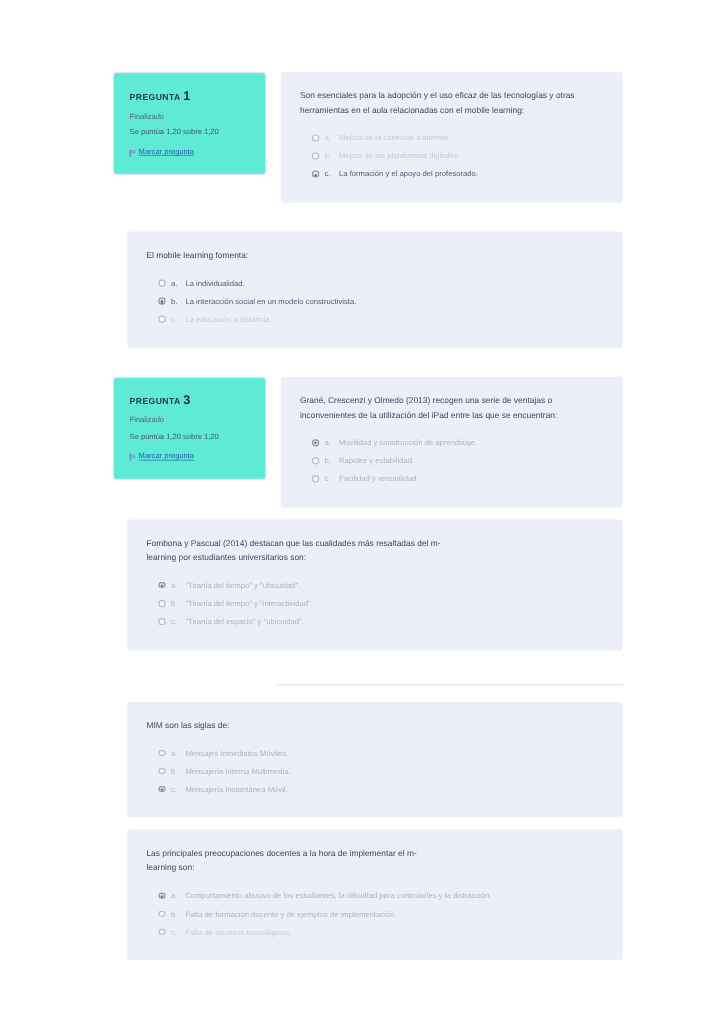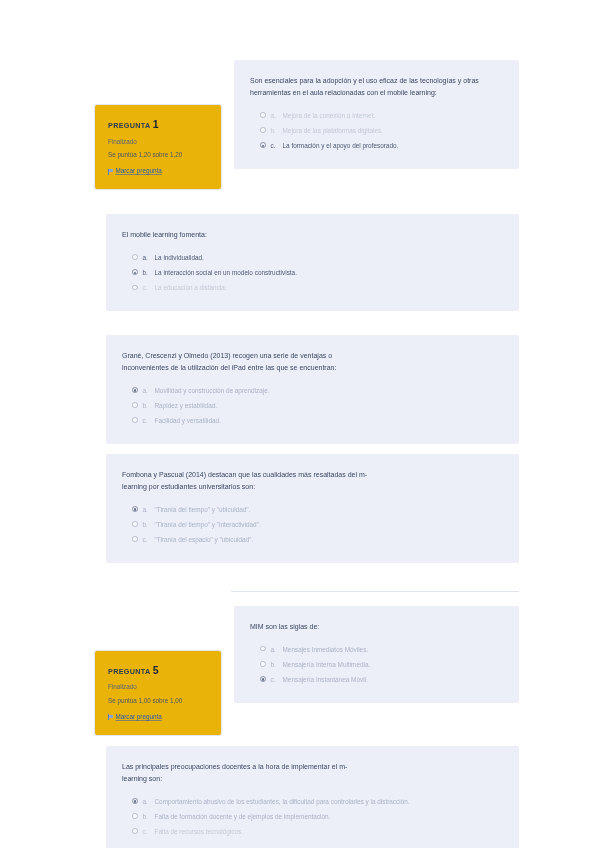--- a/index.html
+++ b/index.html
@@ -27,26 +27,25 @@
   .question-block {
     display: flex;
     align-items: flex-start;
     margin-bottom: 10px;
     padding-left: 94px;
     padding-right: 80px;
   }
   .q-info {
     width: 128px;
     flex: 0 0 128px;
-    background: #eab308;
+    background: #5eead4;
     border: 1px solid #e3e6ef;
     border-radius: 3px;
     padding: 13px 10px 13px 13px;
     min-height: 72px;
-    margin-top: 44px;
   }
   .q-number {
     font-size: 7.2px;
     font-weight: bold;
     letter-spacing: 0.35px;
     color: #2b3a55;
     text-transform: uppercase;
     margin-bottom: 6px;
     line-height: 1.3;
   }
@@ -220,75 +219,75 @@
             <div class="answer dim2">
               <span class="radio"></span>
               <span class="ans-letter">c.</span>
               <span class="ans-text">La educación a distancia.</span>
             </div>
           </div>
         </div>
       </div>
       <div class="spacer-lg"></div>
       <div class="question-block">
-        <div class="q-content">
-          <div class="q-text">Grané, Crescenzi y Olmedo (2013) recogen una serie de ventajas o inconvenientes de la utilización del iPad entre las que se encuentran:</div>
-          <div class="answers">
-            <div class="answer dim">
-              <span class="radio checked"></span>
-              <span class="ans-letter">a.</span>
-              <span class="ans-text">Movilidad y construcción de aprendizaje.</span>
-            </div>
-            <div class="answer dim">
-              <span class="radio"></span>
-              <span class="ans-letter">b.</span>
-              <span class="ans-text">Rapidez y estabilidad.</span>
-            </div>
-            <div class="answer dim">
-              <span class="radio"></span>
-              <span class="ans-letter">c.</span>
-              <span class="ans-text">Facilidad y versatilidad.</span>
-            </div>
-          </div>
-        </div>
-      </div>
-      <div class="question-block">
-        <div class="q-content">
-          <div class="q-text">Fombona y Pascual (2014) destacan que las cualidades más resaltadas del m-learning por estudiantes universitarios son:</div>
-          <div class="answers">
-            <div class="answer dim">
-              <span class="radio checked"></span>
-              <span class="ans-letter">a.</span>
-              <span class="ans-text">"Tiranía del tiempo" y "ubicuidad".</span>
-            </div>
-            <div class="answer dim">
-              <span class="radio"></span>
-              <span class="ans-letter">b.</span>
-              <span class="ans-text">"Tiranía del tiempo" y "interactividad".</span>
-            </div>
-            <div class="answer dim">
-              <span class="radio"></span>
-              <span class="ans-letter">c.</span>
-              <span class="ans-text">"Tiranía del espacio" y "ubicuidad".</span>
-            </div>
-          </div>
-        </div>
-      </div>
-      <div class="spacer-lg"></div>
-      <div class="divider"></div>
-      <div class="question-block">
         <div class="q-info">
-          <div class="q-number"><span>PREGUNTA</span> <span class="num">5</span></div>
+          <div class="q-number"><span>PREGUNTA</span> <span class="num">3</span></div>
           <div class="q-state">Finalizado</div>
-          <div class="q-grade">Se puntúa 1,00 sobre 1,00</div>
+          <div class="q-grade">Se puntúa 1,20 sobre 1,20</div>
           <div class="q-flag">
             <span class="flag-ico"></span>
             <span class="flag-label">Marcar pregunta</span>
           </div>
         </div>
+        <div class="q-content">
+          <div class="q-text">Grané, Crescenzi y Olmedo (2013) recogen una serie de ventajas o inconvenientes de la utilización del iPad entre las que se encuentran:</div>
+          <div class="answers">
+            <div class="answer dim">
+              <span class="radio checked"></span>
+              <span class="ans-letter">a.</span>
+              <span class="ans-text">Movilidad y construcción de aprendizaje.</span>
+            </div>
+            <div class="answer dim">
+              <span class="radio"></span>
+              <span class="ans-letter">b.</span>
+              <span class="ans-text">Rapidez y estabilidad.</span>
+            </div>
+            <div class="answer dim">
+              <span class="radio"></span>
+              <span class="ans-letter">c.</span>
+              <span class="ans-text">Facilidad y versatilidad.</span>
+            </div>
+          </div>
+        </div>
+      </div>
+      <div class="question-block">
+        <div class="q-content">
+          <div class="q-text">Fombona y Pascual (2014) destacan que las cualidades más resaltadas del m-learning por estudiantes universitarios son:</div>
+          <div class="answers">
+            <div class="answer dim">
+              <span class="radio checked"></span>
+              <span class="ans-letter">a.</span>
+              <span class="ans-text">"Tiranía del tiempo" y "ubicuidad".</span>
+            </div>
+            <div class="answer dim">
+              <span class="radio"></span>
+              <span class="ans-letter">b.</span>
+              <span class="ans-text">"Tiranía del tiempo" y "interactividad".</span>
+            </div>
+            <div class="answer dim">
+              <span class="radio"></span>
+              <span class="ans-letter">c.</span>
+              <span class="ans-text">"Tiranía del espacio" y "ubicuidad".</span>
+            </div>
+          </div>
+        </div>
+      </div>
+      <div class="spacer-lg"></div>
+      <div class="divider"></div>
+      <div class="question-block">
         <div class="q-content">
           <div class="q-text">MIM son las siglas de:</div>
           <div class="answers">
             <div class="answer dim">
               <span class="radio"></span>
               <span class="ans-letter">a.</span>
               <span class="ans-text">Mensajes Inmediatos Móviles.</span>
             </div>
             <div class="answer dim">
               <span class="radio"></span>

